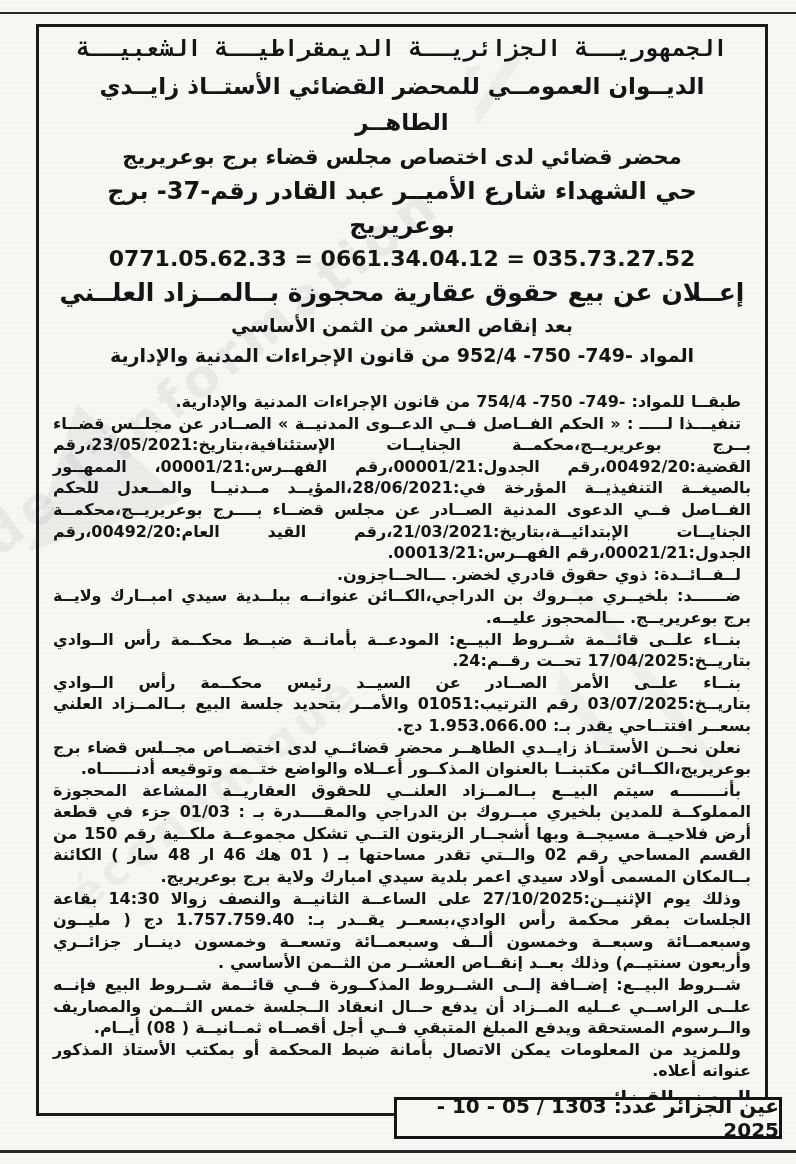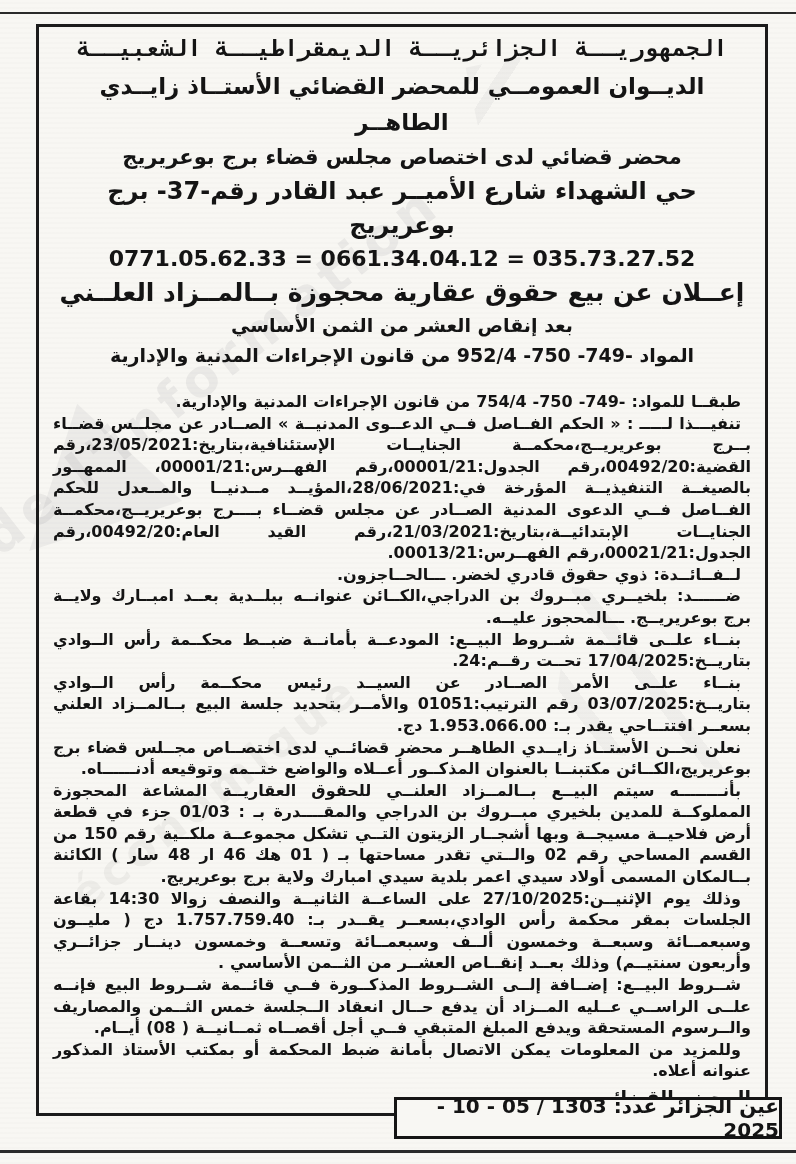--- a/index.html
+++ b/index.html
@@ -101,21 +101,21 @@
       <div class="l-phones">0771.05.62.33 = 0661.34.04.12 = 035.73.27.52</div>
       <div class="l-title">إعــلان عن بيع حقوق عقارية محجوزة بــالمــزاد العلــني</div>
       <div class="l-subtitle">بعد إنقاص العشر من الثمن الأساسي</div>
       <div class="l-articles">المواد -749- 750- 952/4 من قانون الإجراءات المدنية والإدارية</div>
     </div>
 
     <div class="doc-body">
       <p class="indent">طبقــا للمواد: -749- 750- 754/4 من قانون الإجراءات المدنية والإدارية.</p>
       <p class="indent">تنفيـــذا لـــــ : « الحكم الفــاصل فــي الدعــوى المدنيــة » الصــادر عن مجلــس قضــاء بــرج بوعريريــج،محكمــة الجنايــات الإستئنافية،بتاريخ:23/05/2021،رقم القضية:00492/20،رقم الجدول:00001/21،رقم الفهــرس:00001/21، الممهــور بالصيغــة التنفيذيــة المؤرخة في:28/06/2021،المؤيــد مــدنيــا والمــعدل للحكم الفــاصل فــي الدعوى المدنية الصــادر عن مجلس قضــاء بــــرج بوعريريــج،محكمــة الجنايــات الإبتدائيــة،بتاريخ:21/03/2021،رقم القيد العام:00492/20،رقم الجدول:00021/21،رقم الفهــرس:00013/21.</p>
       <p class="indent">لــفــائــدة: ذوي حقوق قادري لخضر. ـــالحــاجزون.</p>
-      <p class="indent">ضــــــد: بلخيــري مبــروك بن الدراجي،الكــائن عنوانــه ببلــدية بعــد امبــارك ولايــة برج بوعريريــج. ـــالمحجوز عليــه.</p>
+      <p class="indent">ضــــــد: بلخيــري مبــروك بن الدراجي،الكــائن عنوانــه ببلــدية سيدي امبــارك ولايــة برج بوعريريــج. ـــالمحجوز عليــه.</p>
       <p class="indent">بنــاء علــى قائــمة شــروط البيــع: المودعــة بأمانــة ضبــط محكــمة رأس الــوادي بتاريــخ:17/04/2025 تحــت رقــم:24.</p>
       <p class="indent">بنــاء علــى الأمر الصــادر عن السيــد رئيس محكــمة رأس الــوادي بتاريــخ:03/07/2025 رقم الترتيب:01051 والأمــر بتحديد جلسة البيع بــالمــزاد العلني بسعــر افتتــاحي يقدر بـ: 1.953.066.00 دج.</p>
       <p class="indent">نعلن نحــن الأستــاذ زايــدي الطاهــر محضر قضائــي لدى اختصــاص مجــلس قضاء برج بوعريريج،الكــائن مكتبنــا بالعنوان المذكــور أعــلاه والواضع ختــمه وتوقيعه أدنــــــاه.</p>
       <p class="indent">بأنــــــــه سيتم البيــع بــالمــزاد العلنــي للحقوق العقاريــة المشاعة المحجوزة المملوكــة للمدين بلخيري مبــروك بن الدراجي والمقــــدرة بـ : 01/03 جزء في قطعة أرض فلاحيــة مسيجــة وبها أشجــار الزيتون التــي تشكل مجموعــة ملكــية رقم 150 من القسم المساحي رقم 02 والــتي تقدر مساحتها بـ ( 01 هك 46 ار 48 سار ) الكائنة بــالمكان المسمى أولاد سيدي اعمر بلدية سيدي امبارك ولاية برج بوعريريج.</p>
       <p class="indent">وذلك يوم الإثنيــن:27/10/2025 على الساعــة الثانيــة والنصف زوالا 14:30 بقاعة الجلسات بمقر محكمة رأس الوادي،بسعــر يقــدر بـ: 1.757.759.40 دج ( مليــون وسبعمــائة وسبعــة وخمسون ألــف وسبعمــائة وتسعــة وخمسون دينــار جزائــري وأربعون سنتيــم) وذلك بعــد إنقــاص العشــر من الثــمن الأساسي .</p>
       <p class="indent">شــروط البيــع: إضــافة إلــى الشــروط المذكــورة فــي قائــمة شــروط البيع فإنــه علــى الراســي عــليه المــزاد أن يدفع حــال انعقاد الــجلسة خمس الثــمن والمصاريف والــرسوم المستحقة ويدفع المبلغ المتبقي فــي أجل أقصــاه ثمــانيــة ( 08) أيــام.</p>
       <p class="indent">وللمزيد من المعلومات يمكن الاتصال بأمانة ضبط المحكمة أو بمكتب الأستاذ المذكور عنوانه أعلاه.</p>
     </div>
 
     <div class="signature">المحضر القضائي</div>

